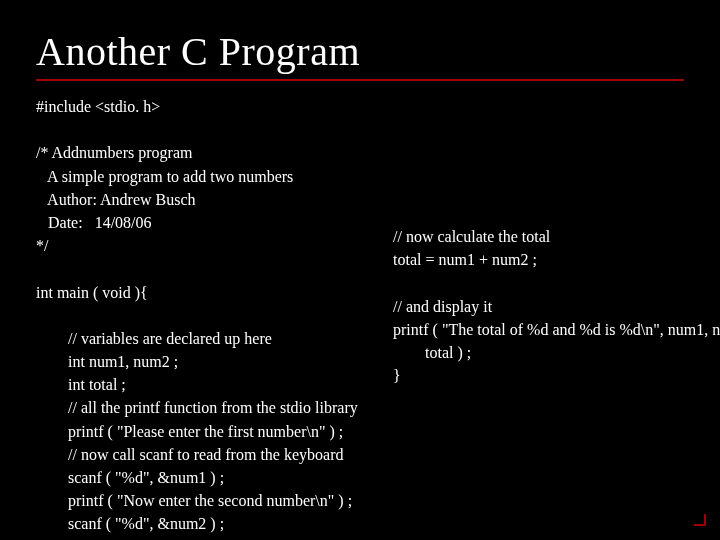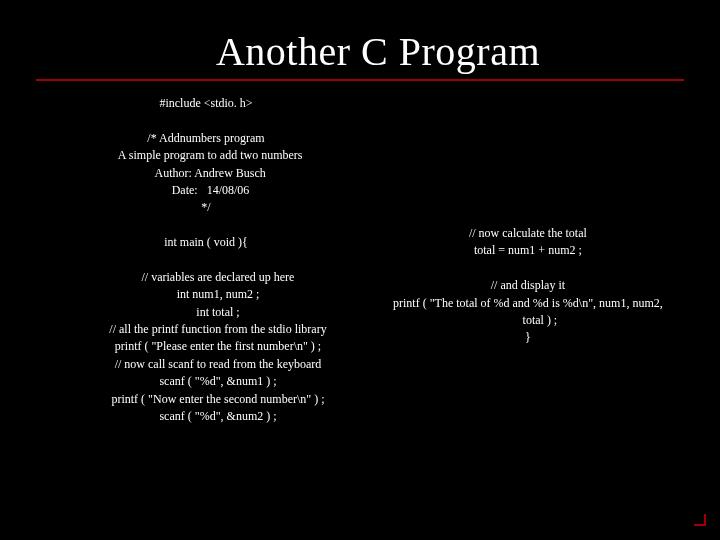--- a/index.html
+++ b/index.html
@@ -11,39 +11,38 @@
     font-family: "Times New Roman", serif;
     overflow: hidden;
   }
   .slide {
     width: 720px;
     height: 540px;
     background: #000;
     color: #fff;
     position: relative;
     box-sizing: border-box;
-    text-align: center;
   }
   .title {
     font-size: 40px;
     font-weight: normal;
     padding: 28px 0 4px 36px;
     letter-spacing: 0.5px;
   }
   .underline {
     border-bottom: 2px solid #a00000;
     margin: 0 36px 14px 36px;
   }
   .code-area {
     display: flex;
     flex-direction: row;
     padding: 0 36px;
   }
   .col {
-    font-size: 12px;
+    font-size: 16px;
     line-height: 1.45;
     white-space: pre;
     font-family: "Times New Roman", serif;
   }
   .col-left {
     width: 340px;
     flex-shrink: 0;
   }
   .col-right {
     padding-top: 130px;

